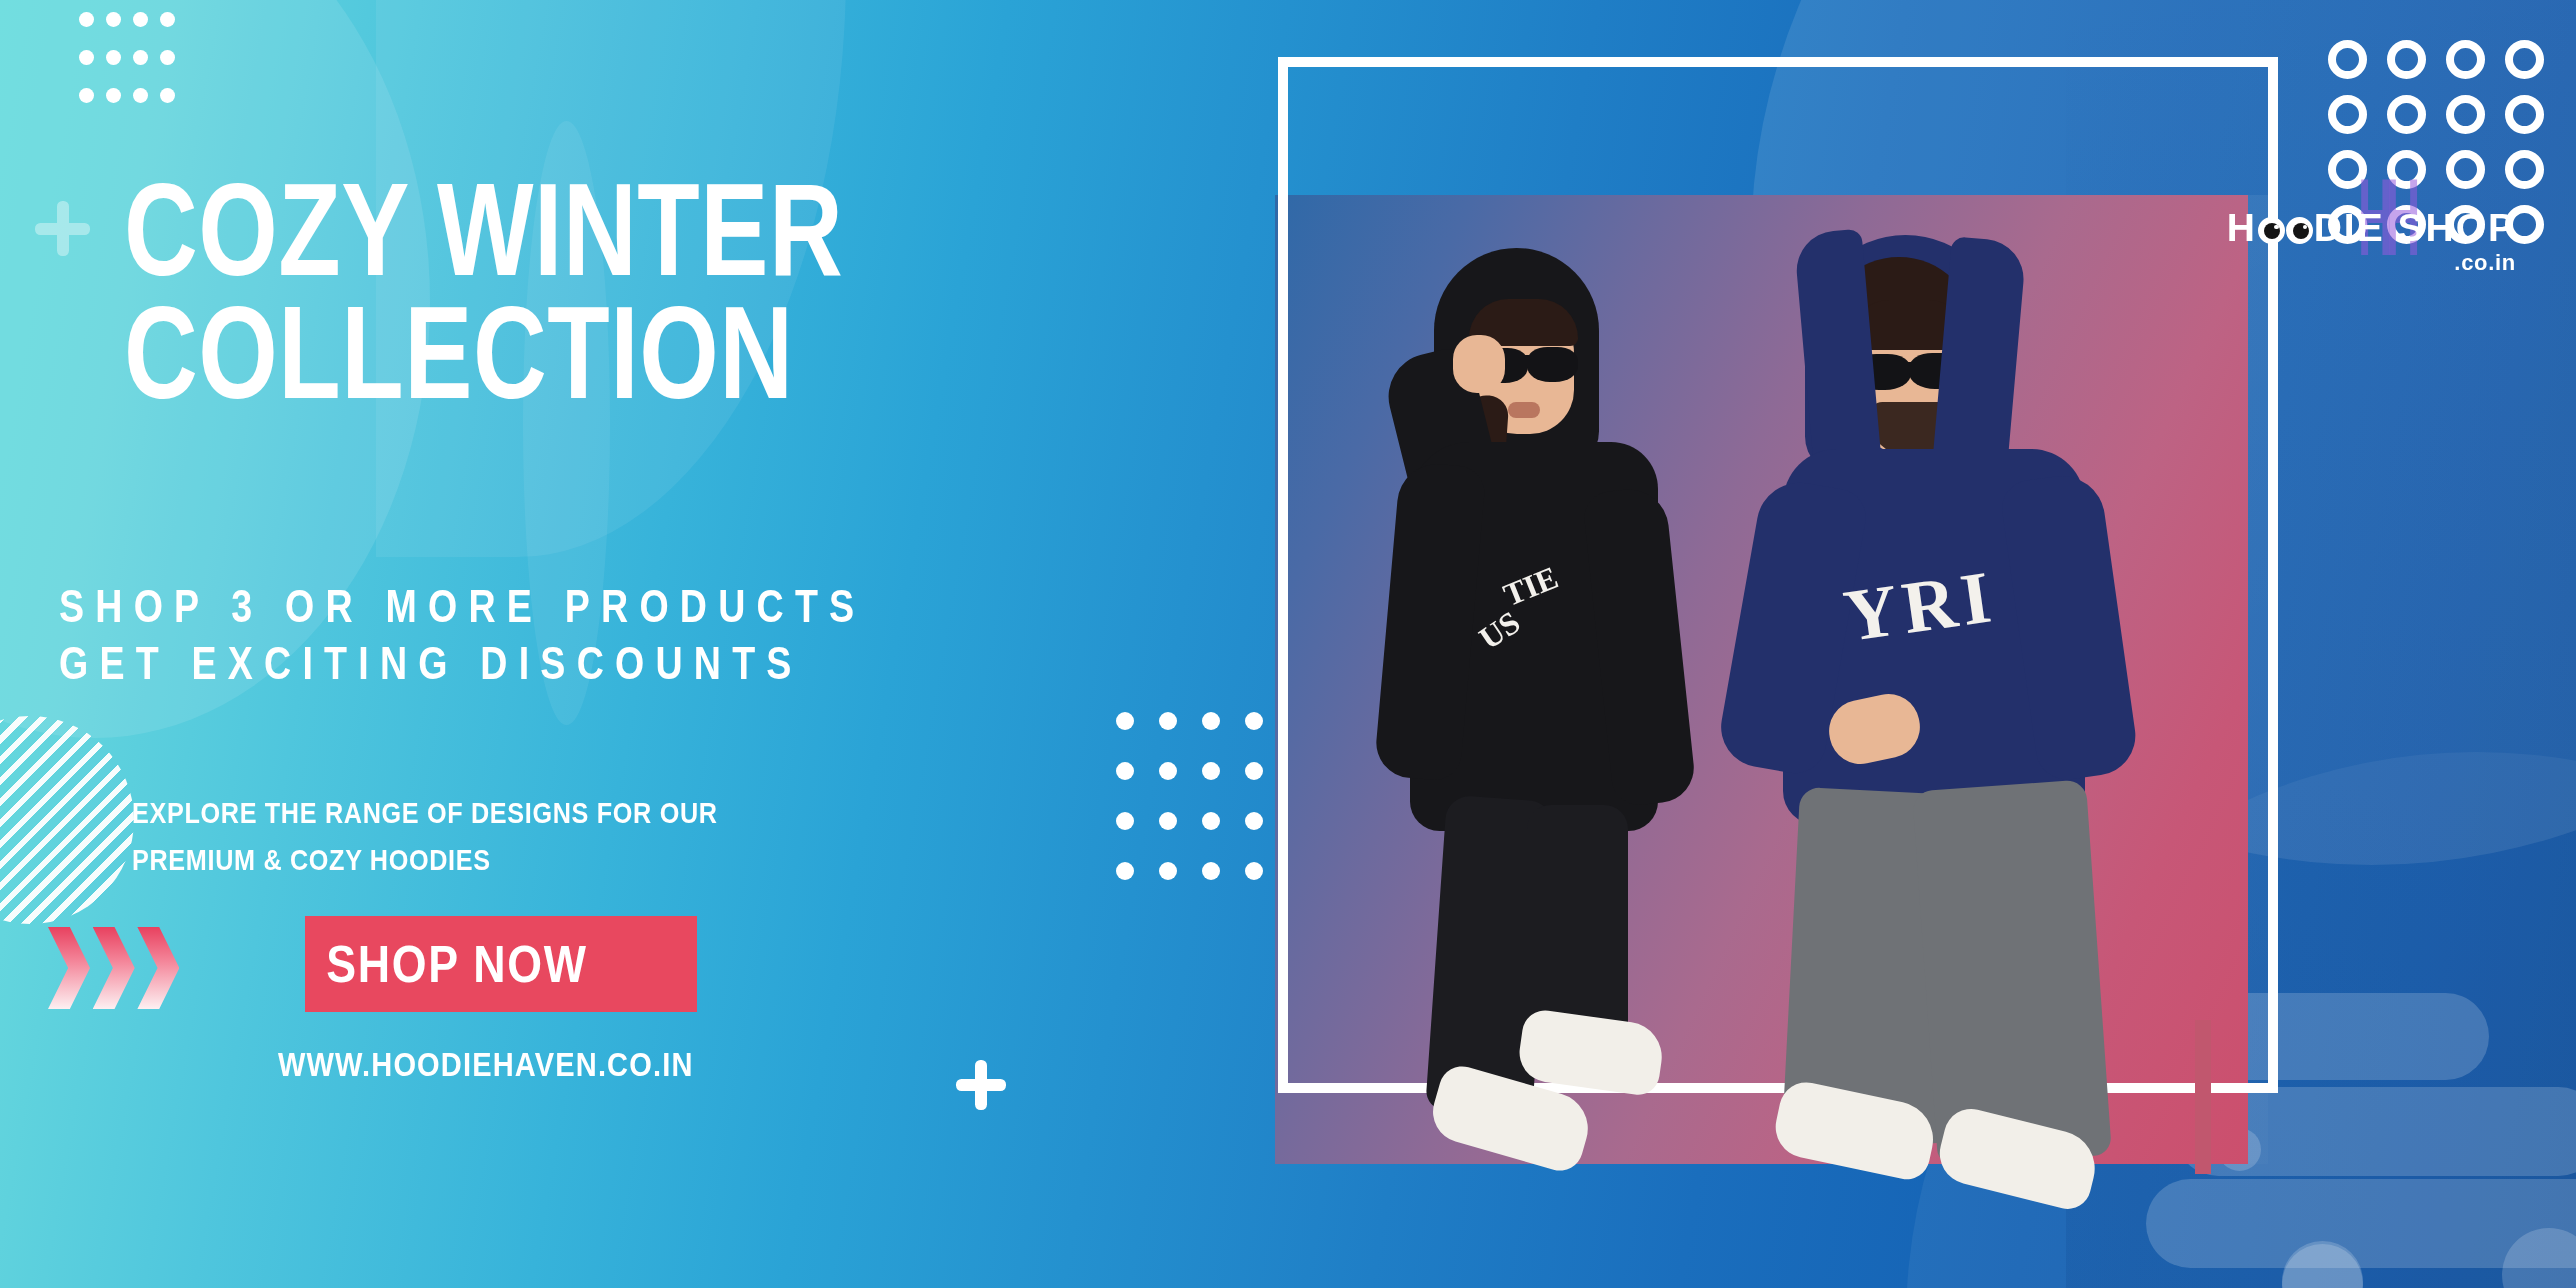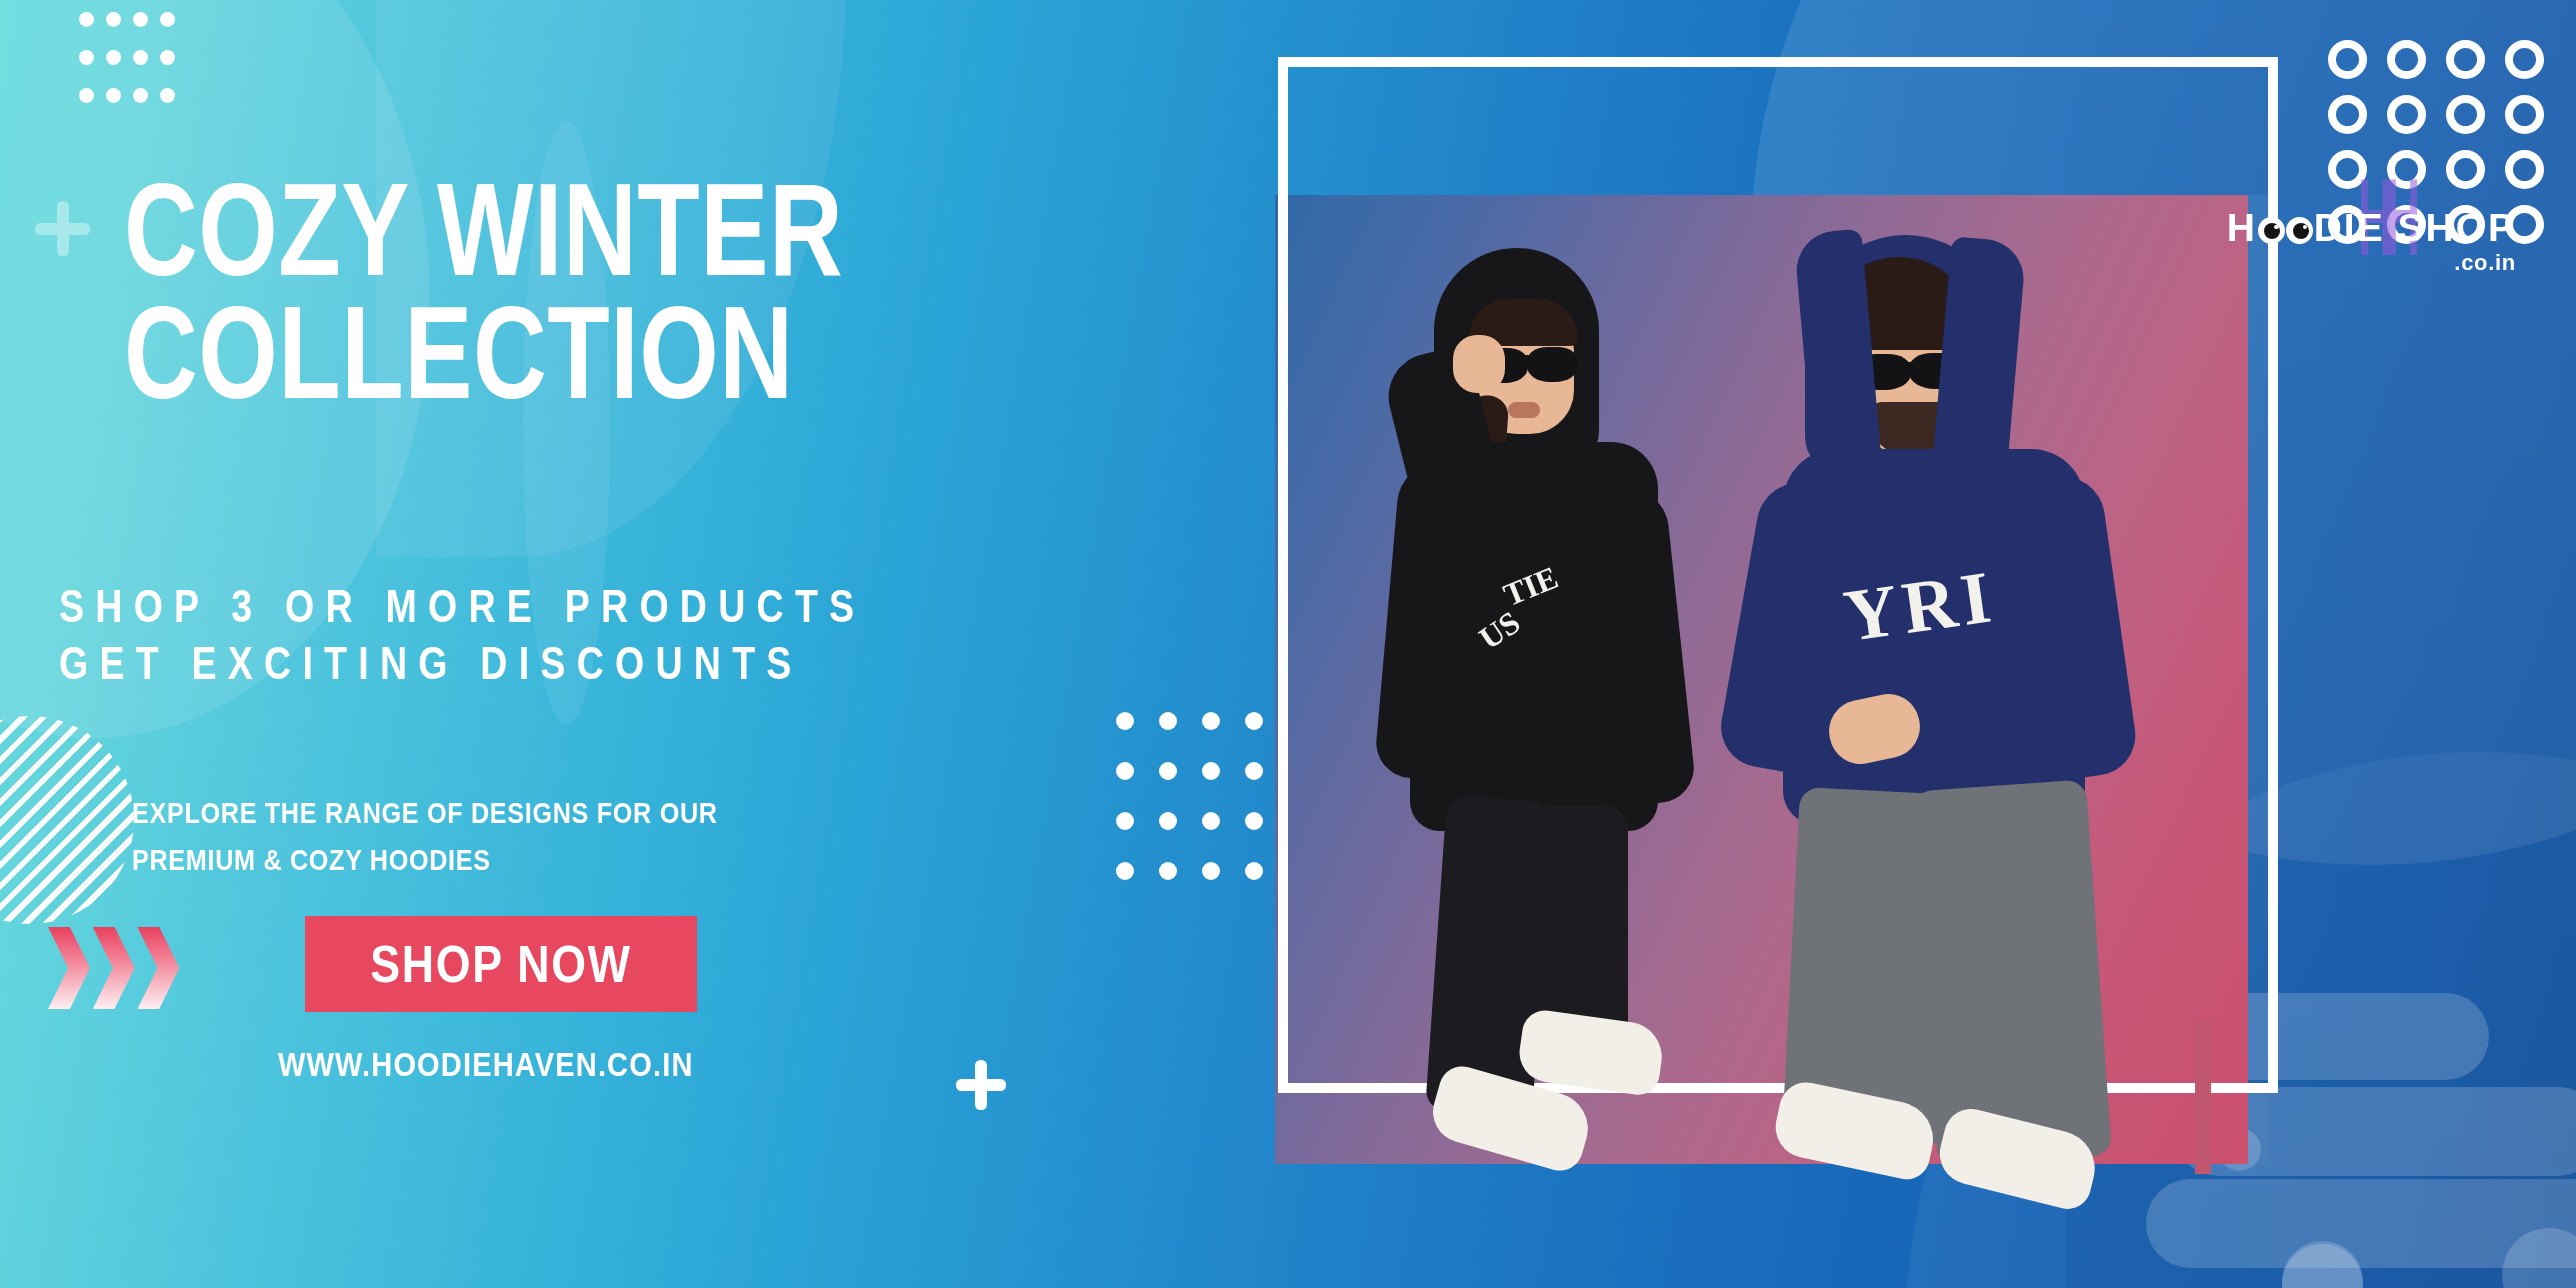--- a/index.html
+++ b/index.html
@@ -189,21 +189,21 @@
     width:42px; height:82px;
     background:linear-gradient(180deg, #e8415f 0%, #f4869a 42%, #fdf0f2 100%);
     clip-path:polygon(0% 0%, 52% 0%, 100% 50%, 52% 100%, 0% 100%, 48% 50%);
   }
 
   
   .cta-button {
     position:absolute; left:305px; top:908px;
     width:392px; height:96px;
     background:#e8485f;
-    display:flex; align-items:center; justify-content:center;
+    display:flex; align-items:center; justify-content:flex-start;
     cursor:pointer;
     border:none;
   }
   .cta-button span {
     color:#ffffff;
     font-family:"Liberation Sans Narrow","Liberation Sans", sans-serif;
     font-weight:bold;
     font-size:52px;
     letter-spacing:2px;
     transform:scaleX(0.86);

